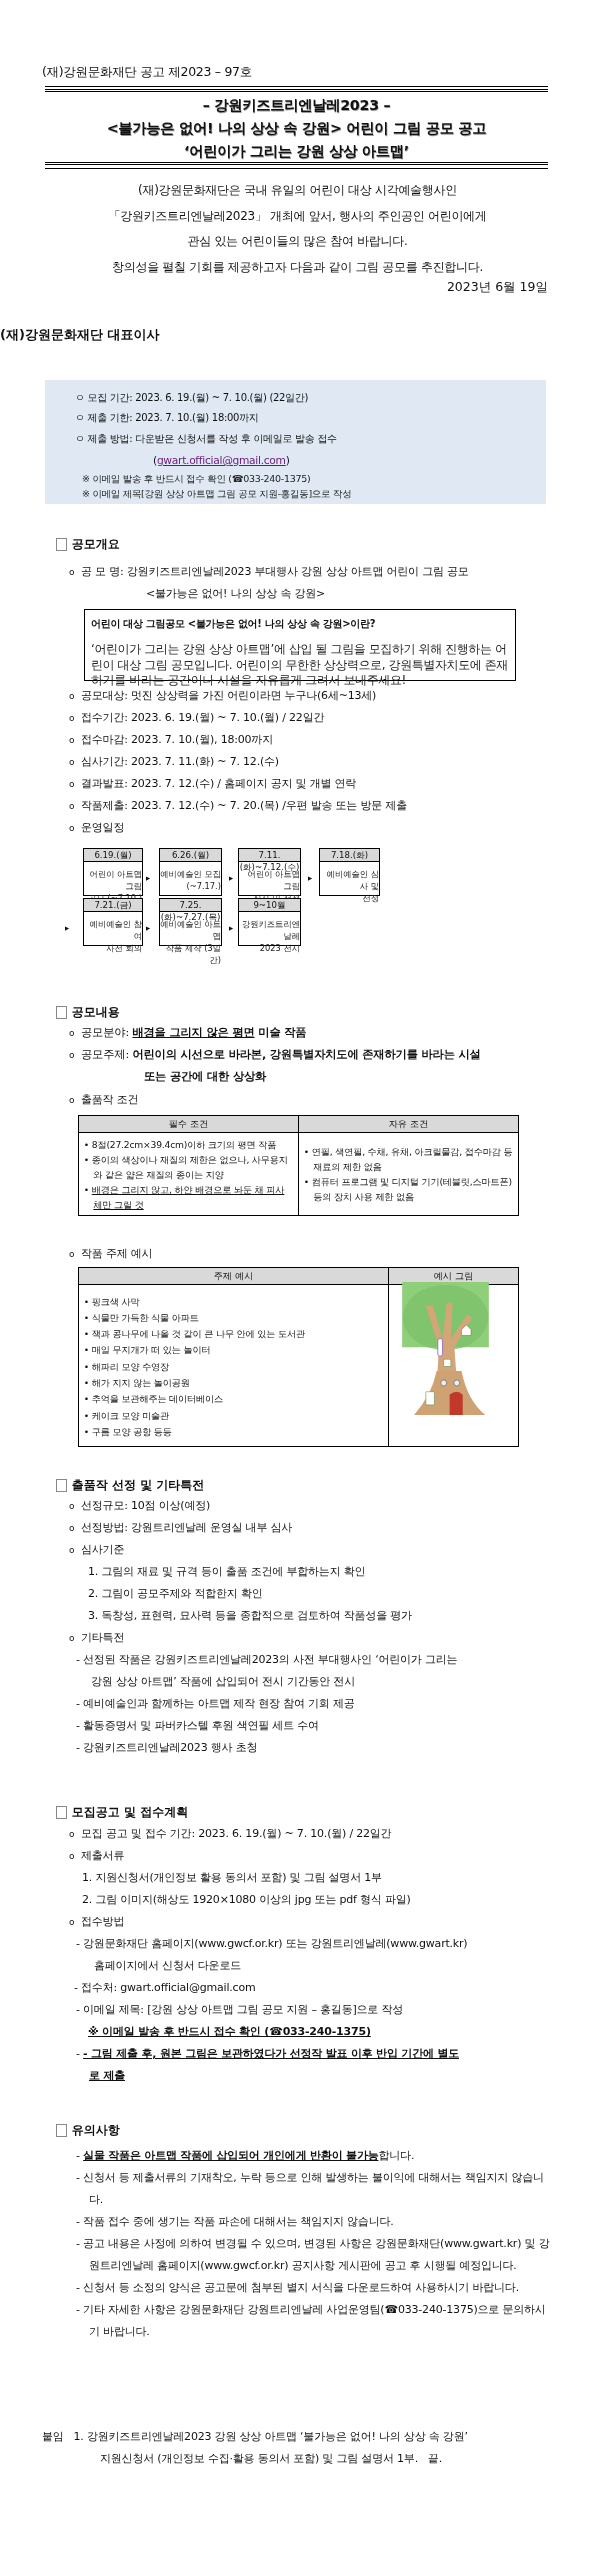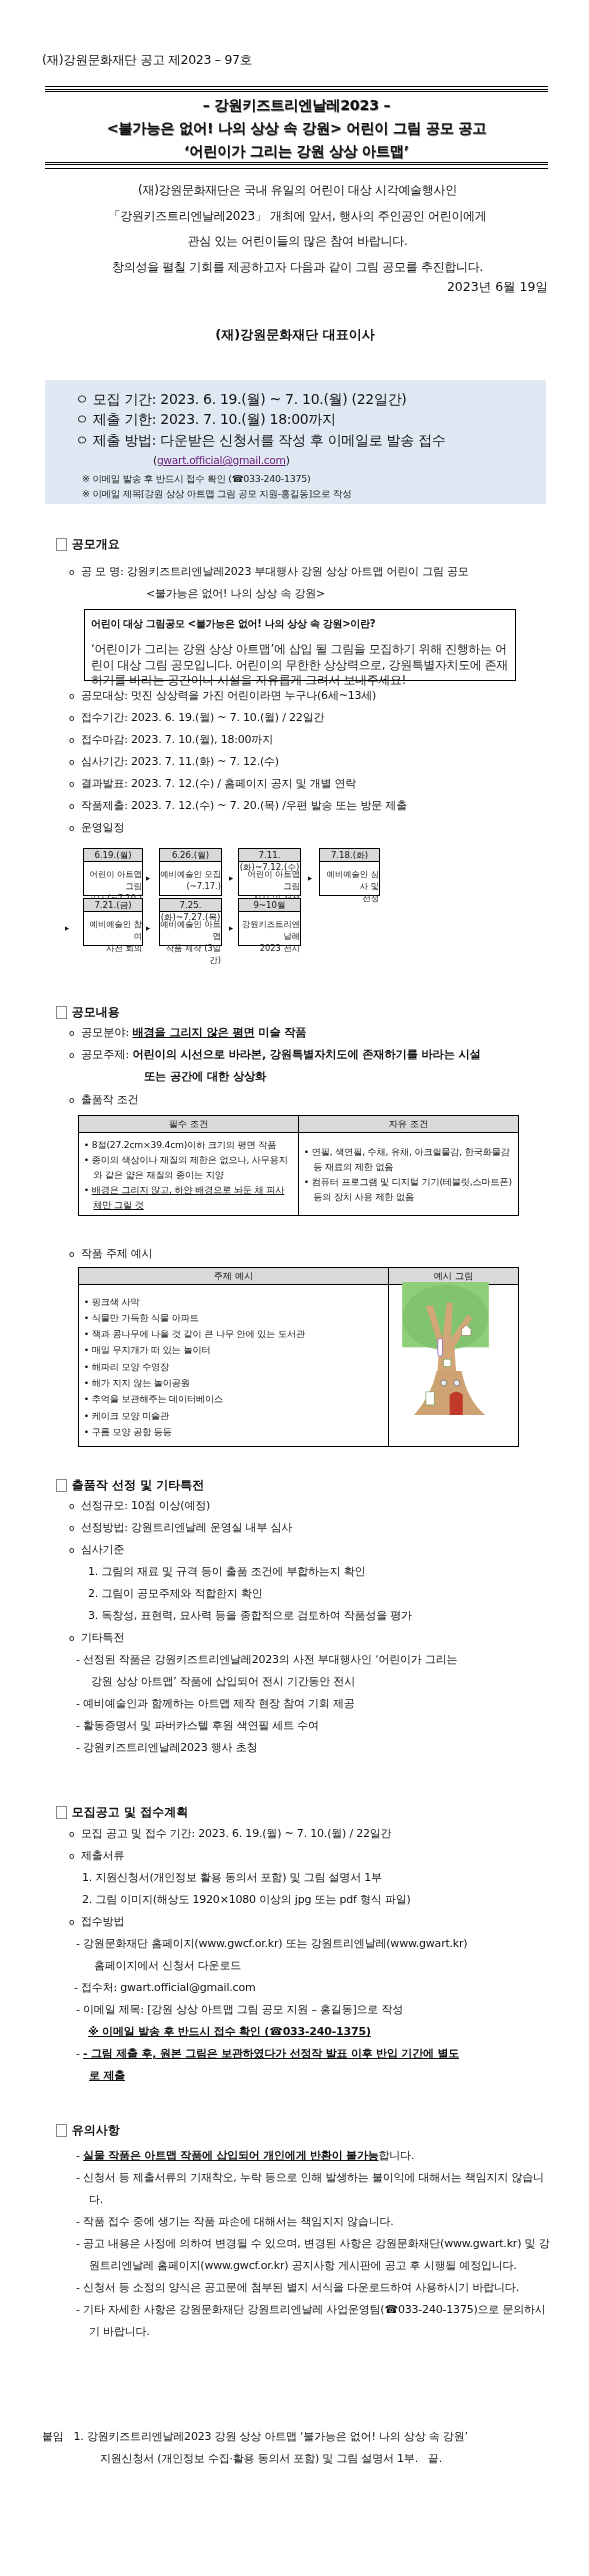--- a/index.html
+++ b/index.html
@@ -1,28 +1,28 @@
 <!DOCTYPE html>
 <html style="font-size:9.5px"><head>
 <meta charset="utf-8">
 <style>
   html, body { margin:0; padding:0; background:#ffffff; }
   body { width:590px; min-height:2576px; position:relative; font-family:"DejaVu Sans","Liberation Sans",sans-serif; color:#111; }
   .page { position:relative; width:590px; }
   .abs { position:absolute; }
-  .docno { left:42px; top:52px; font-size:12.5px; letter-spacing:-0.3px; }
+  .docno { left:42px; top:64px; font-size:12.5px; letter-spacing:-0.3px; }
   .titlebox { left:45px; top:89px; width:503px; height:70px; border-top:3px double #000; border-bottom:3px double #000; }
   .titlebox::before { content:""; position:absolute; left:0; right:0; top:-6.5px; border-top:1.2px solid #000; }
   .titlebox::after { content:""; position:absolute; left:0; right:0; bottom:-6.5px; border-bottom:1.2px solid #000; }
   .tline { text-align:center; font-weight:bold; font-size:14.3px; line-height:22.6px; letter-spacing:-0.3px; text-shadow:0.6px 0.6px 0.6px #999; }
   .intro { left:54px; top:178px; width:487px; text-align:center; font-size:12px; line-height:25.6px; letter-spacing:-0.3px; }
   .date { right:42px; top:279px; font-size:12.5px; }
-  .org { left:0; width:590px; top:326px; text-align:center; font-size:13px; font-weight:bold; }
+  .org { left:0; width:590px; top:326px; text-align:left; font-size:13px; font-weight:bold; }
   .infobox { left:45px; top:380px; width:501px; height:124px; background:#dfe8f3; }
-  .info-line { position:absolute; left:30px; font-size:14px; letter-spacing:-0.3px; }
+  .info-line { position:absolute; left:30px; font-size:10px; letter-spacing:-0.3px; }
   .info-note { position:absolute; left:37px; font-size:9.5px; letter-spacing:-0.3px; color:#222; }
   .email { color:#6a1b7a; text-decoration:underline; }
   .sec { position:absolute; left:56px; font-size:12px; font-weight:bold; display:flex; align-items:center; gap:4.8px; }
   .chk { display:inline-block; width:9px; height:10.7px; border:0.9px solid #888; background:#fff; }
   .item { position:absolute; left:69px; font-size:11px; letter-spacing:-0.2px; white-space:nowrap; }
   .item .o { display:inline-block; width:12px; font-size:9px; }
   .sub { position:absolute; font-size:11px; letter-spacing:-0.2px; white-space:nowrap; }
   .defbox { left:84px; top:609px; width:432px; height:72px; border:0.9px solid #000; padding:0; box-sizing:border-box; }
   .defbox .h { position:absolute; left:6px; top:7.1px; font-size:10px; font-weight:bold; letter-spacing:-0.3px; }
   .defbox .b { position:absolute; left:6px; top:32px; width:420px; font-size:12px; line-height:15.5px; letter-spacing:-0.4px; color:#222; }
@@ -173,21 +173,21 @@
     <tr>
       <td style="padding:3.6px 4.8px; vertical-align:top">
         <div class="bl">
           <div>• <span>8절(27.2cm×39.4cm)이하 크기의 평면 작품</span></div>
           <div>• <span>종이의 색상이나 재질의 제한은 없으나, 사무용지와 같은 얇은 재질의 종이는 지양</span></div>
           <div>• <span class="u">배경은 그리지 않고, 하얀 배경으로 놔둔 채 피사체만 그릴 것</span></div>
         </div>
       </td>
       <td style="padding:3.6px 4.8px; vertical-align:middle">
         <div class="bl">
-          <div>• <span>연필, 색연필, 수채, 유채, 아크릴물감, 한국화물감 등 재료의 제한 없음</span></div>
+          <div>• <span>연필, 색연필, 수채, 유채, 아크릴물감, 접수마감 등 재료의 제한 없음</span></div>
           <div>• <span>컴퓨터 프로그램 및 디지털 기기(테블릿,스마트폰) 등의 장치 사용 제한 없음</span></div>
         </div>
       </td>
     </tr>
   </tbody>
     </table>
 
   <div class="item" style="top:1246px"><span class="o">o</span><span>작품 주제 예시</span></div>
 
   <table class="cond" style="left:78px; top:1267px; width:441px">

